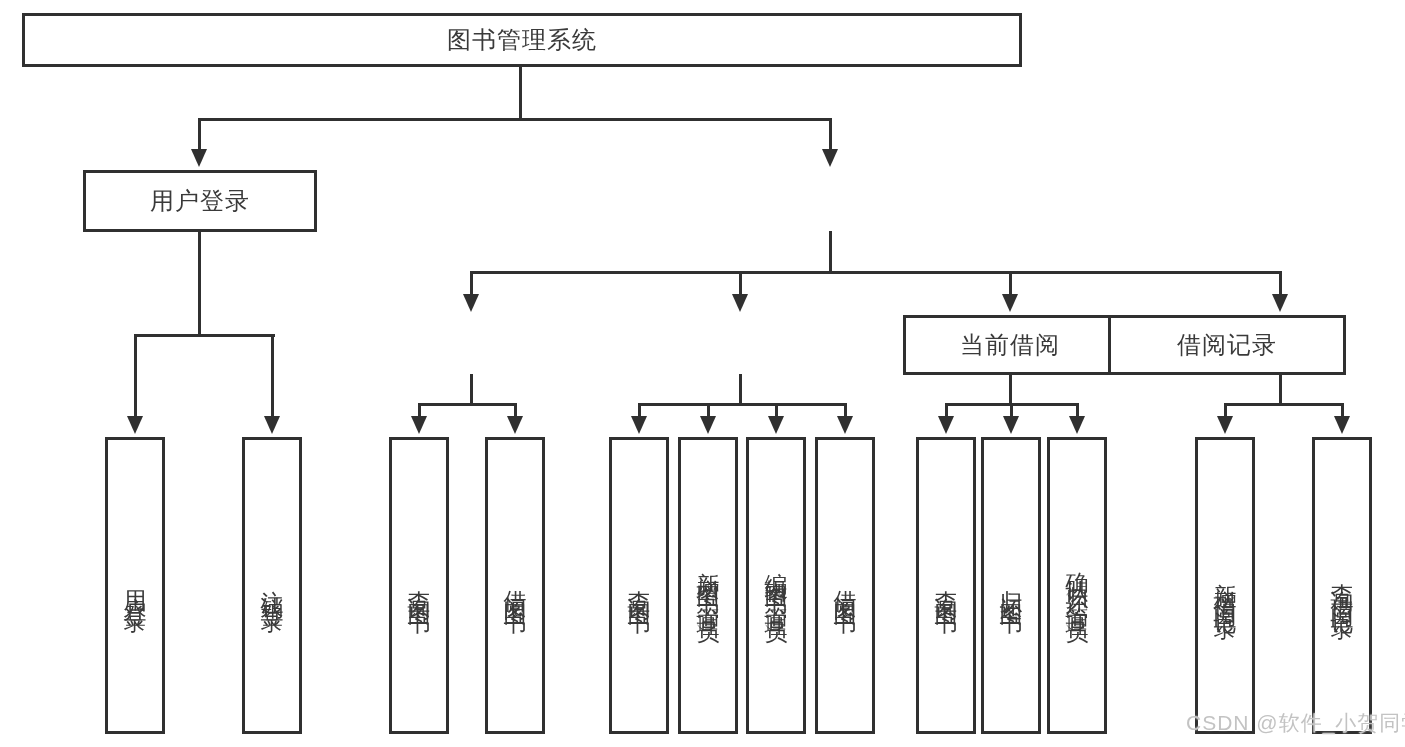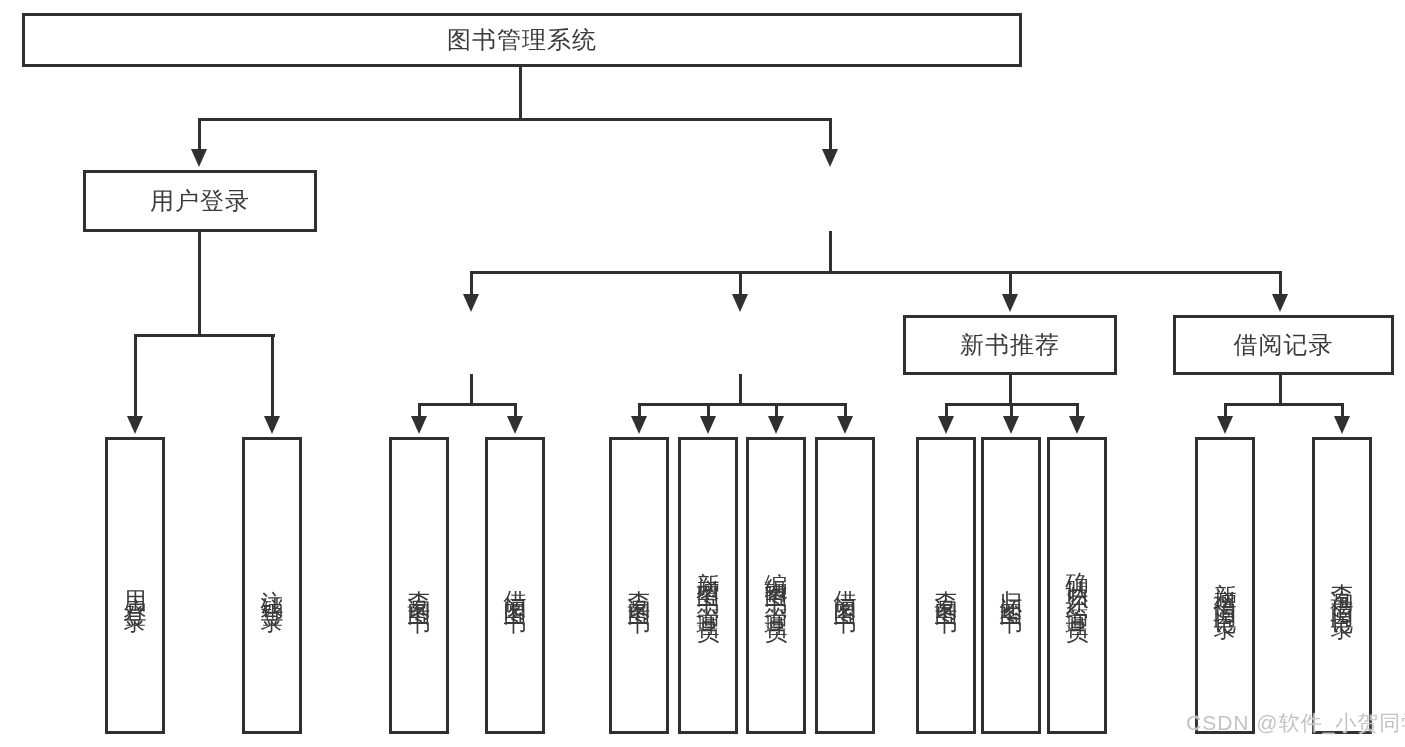--- a/index.html
+++ b/index.html
@@ -67,22 +67,22 @@
   <div class="hline" style="left:470px;top:271px;width:812px"></div>
   <div class="vline" style="left:470px;top:271px;height:25px"></div>
   <div class="arrowhead" style="left:463px;top:294px"></div>
   <div class="vline" style="left:739px;top:271px;height:25px"></div>
   <div class="arrowhead" style="left:732px;top:294px"></div>
   <div class="vline" style="left:1009px;top:271px;height:25px"></div>
   <div class="arrowhead" style="left:1002px;top:294px"></div>
   <div class="vline" style="left:1279px;top:271px;height:25px"></div>
   <div class="arrowhead" style="left:1272px;top:294px"></div>
 
-  <div class="box" style="left:903px;top:315px;width:214px;height:60px">新书推荐</div>
-  <div class="box" style="left:1173px;top:315px;width:221px;height:60px">借阅记录</div>
+  <div class="box" style="left:903px;top:315px;width:214px;height:60px">当前借阅</div>
+  <div class="box" style="left:1108px;top:315px;width:238px;height:60px">借阅记录</div>
 
   <div class="vline" style="left:470px;top:374px;height:32px"></div>
   <div class="hline" style="left:418px;top:403px;width:99px"></div>
   <div class="vline" style="left:418px;top:403px;height:15px"></div>
   <div class="arrowhead" style="left:411px;top:416px"></div>
   <div class="vline" style="left:514px;top:403px;height:15px"></div>
   <div class="arrowhead" style="left:507px;top:416px"></div>
 
   <div class="vline" style="left:739px;top:374px;height:32px"></div>
   <div class="hline" style="left:638px;top:403px;width:208px"></div>

